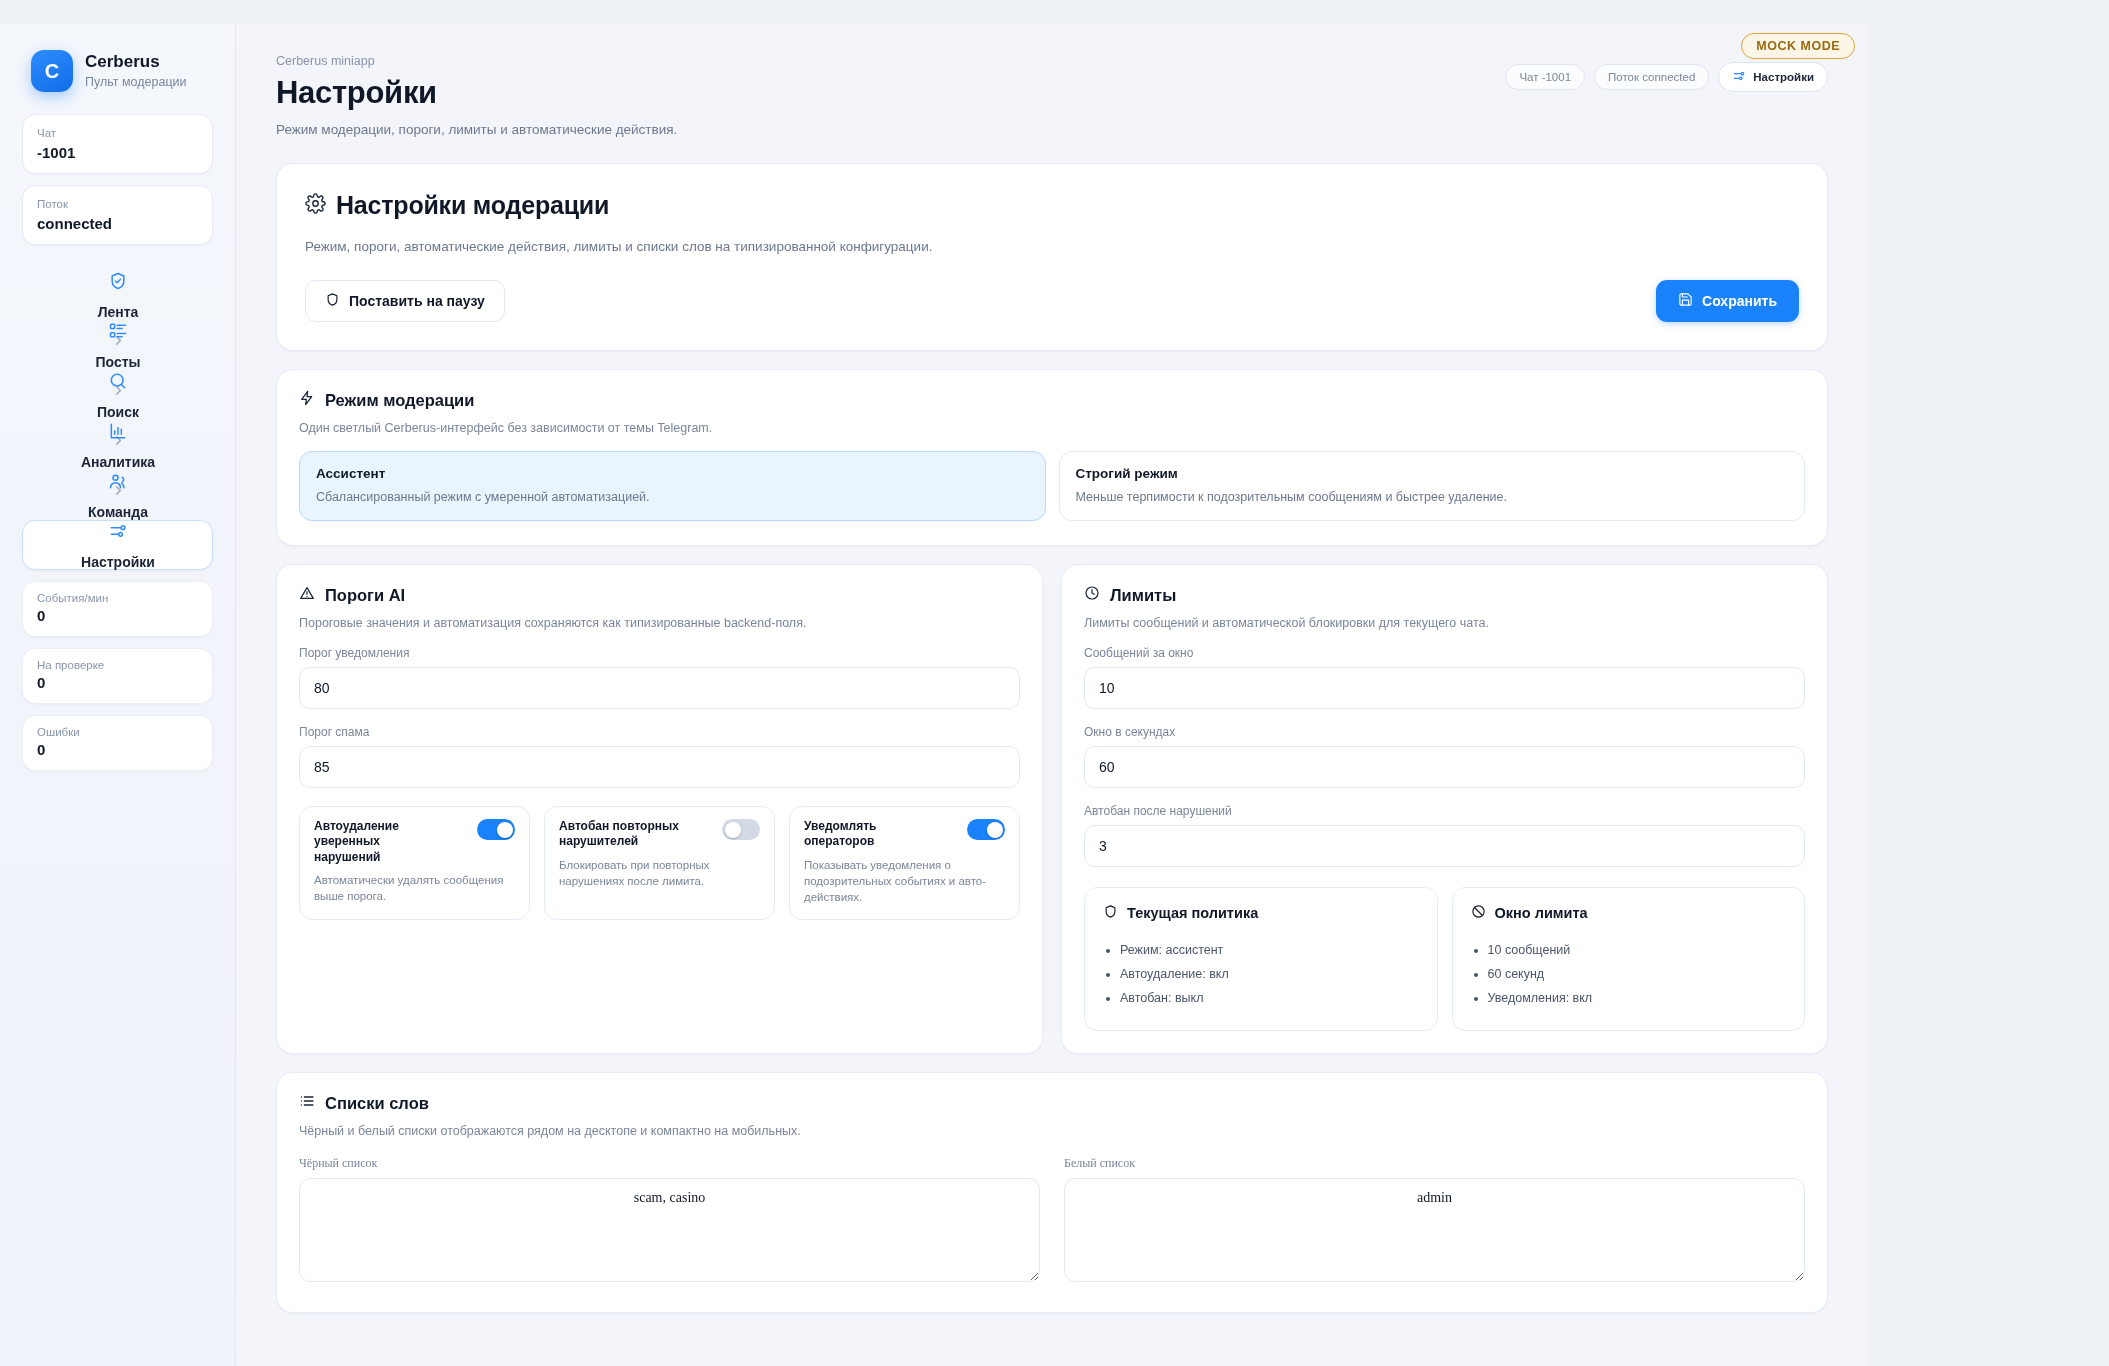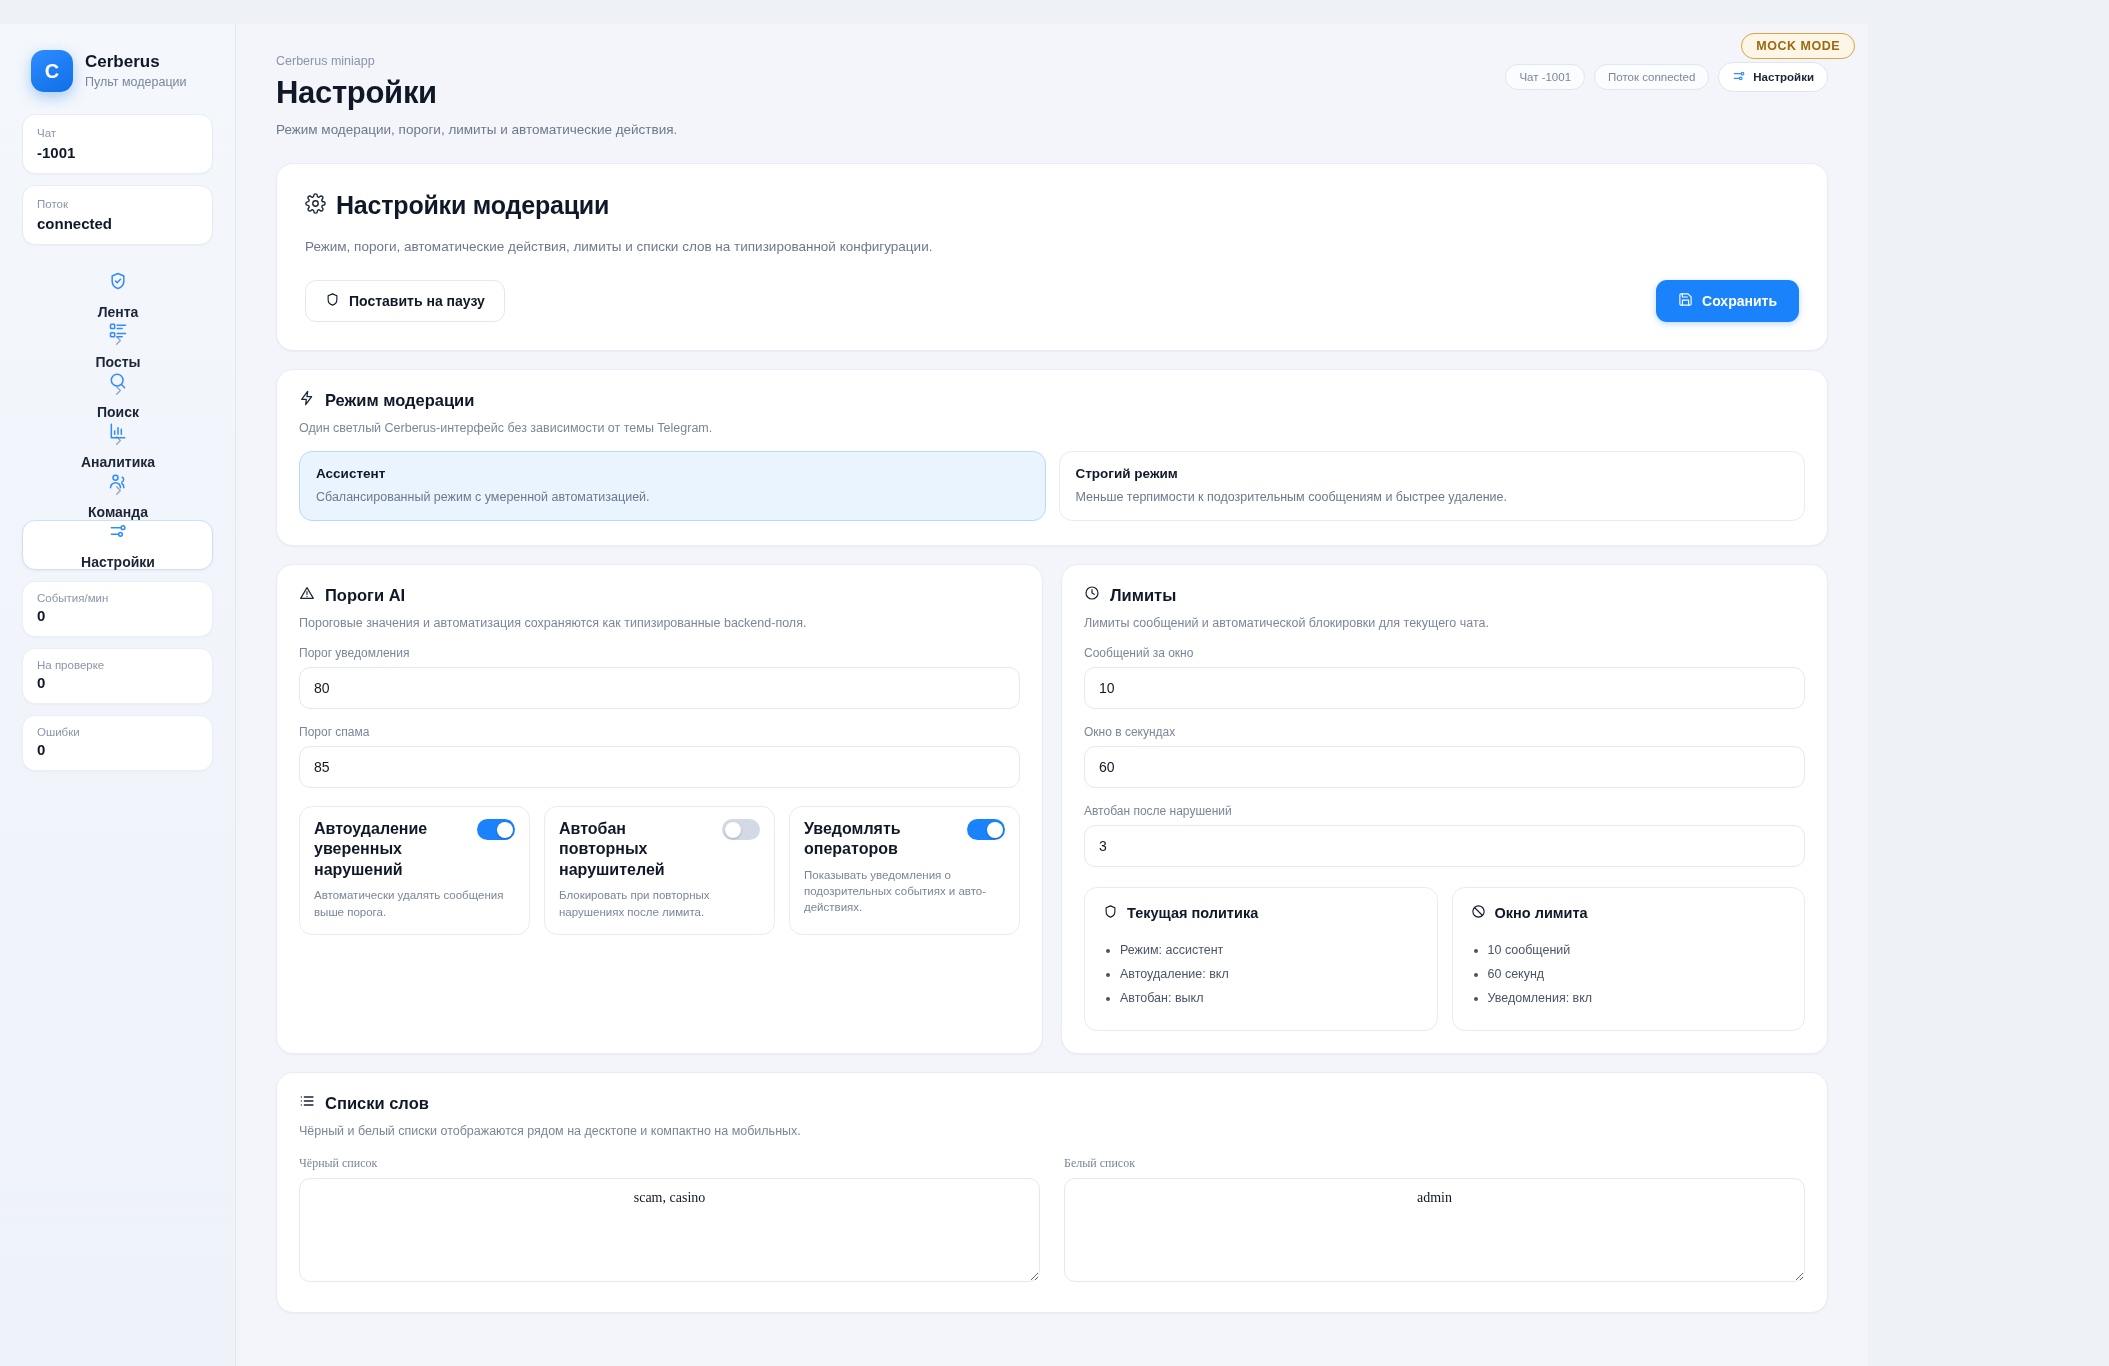--- a/index.html
+++ b/index.html
@@ -227,21 +227,21 @@
   .tog-card {
     border: 1px solid #e6ecf5;
     border-radius: 13px;
     padding: 12px 14px 14px 14px;
     background: #fff;
     position: relative;
     min-height: 76px;
     cursor: pointer;
   }
   .tog-head { display: flex; align-items: flex-start; justify-content: space-between; gap: 8px; }
-  .tog-name { font-size: 16px; font-weight: bold; color: #101828; line-height: 1.28; max-width: 135px;}
+  .tog-name { font-size: 12px; font-weight: bold; color: #101828; line-height: 1.28; max-width: 135px;}
   .tog-desc { font-size: 11.5px; color: #7b869a; line-height: 1.4; margin-top: 7px; }
   .switch {
     width: 38px; height: 21px;
     border-radius: 999px;
     background: #d3dae5;
     position: relative;
     flex: 0 0 auto;
     transition: background .15s;
   }
   .switch.on { background: #1a82fb; }

